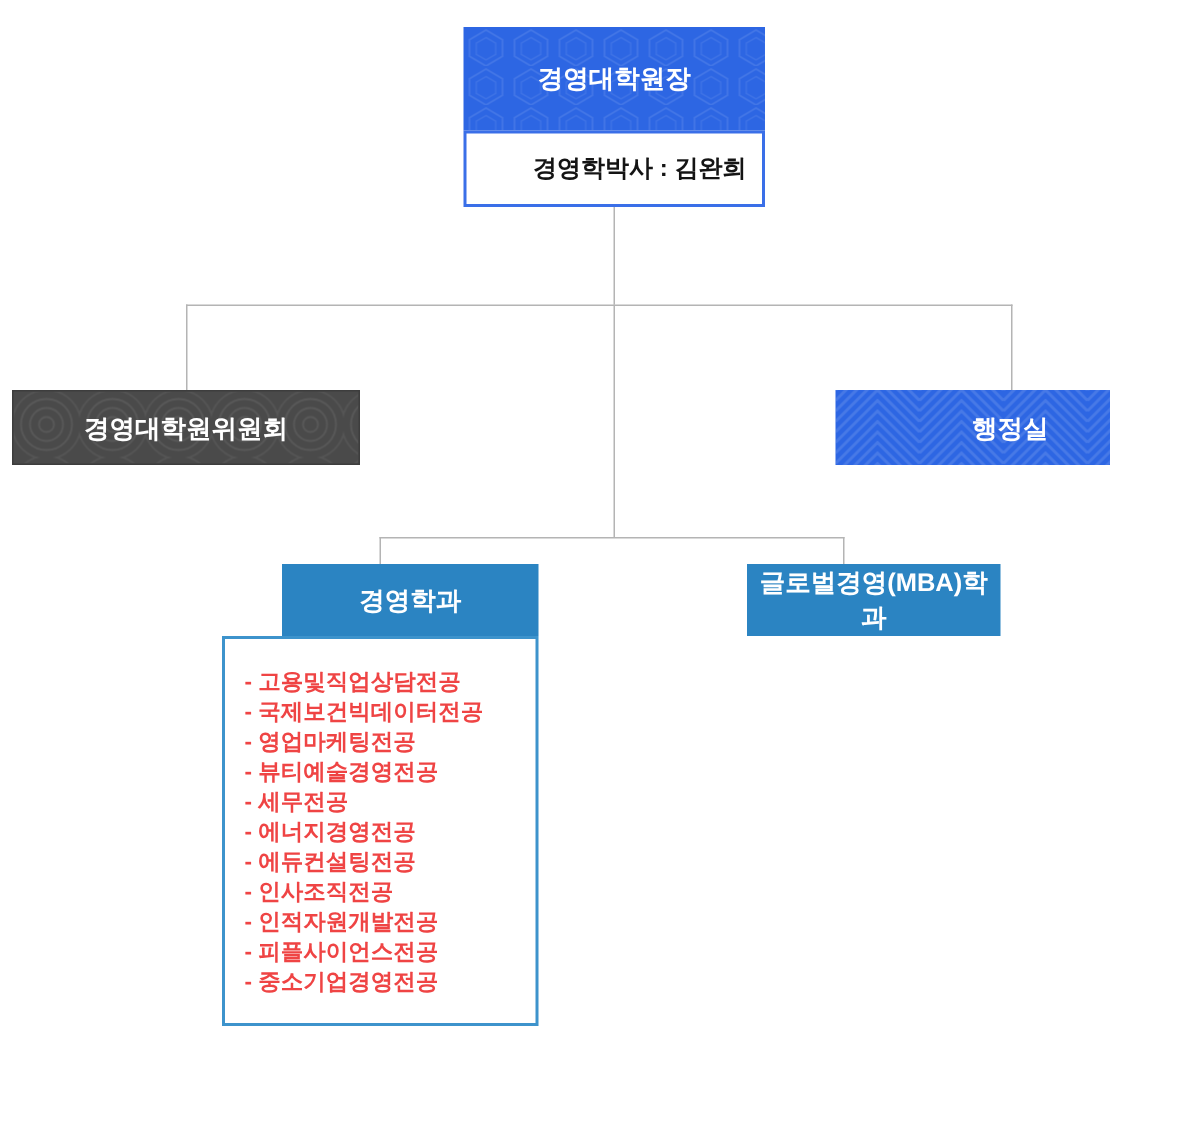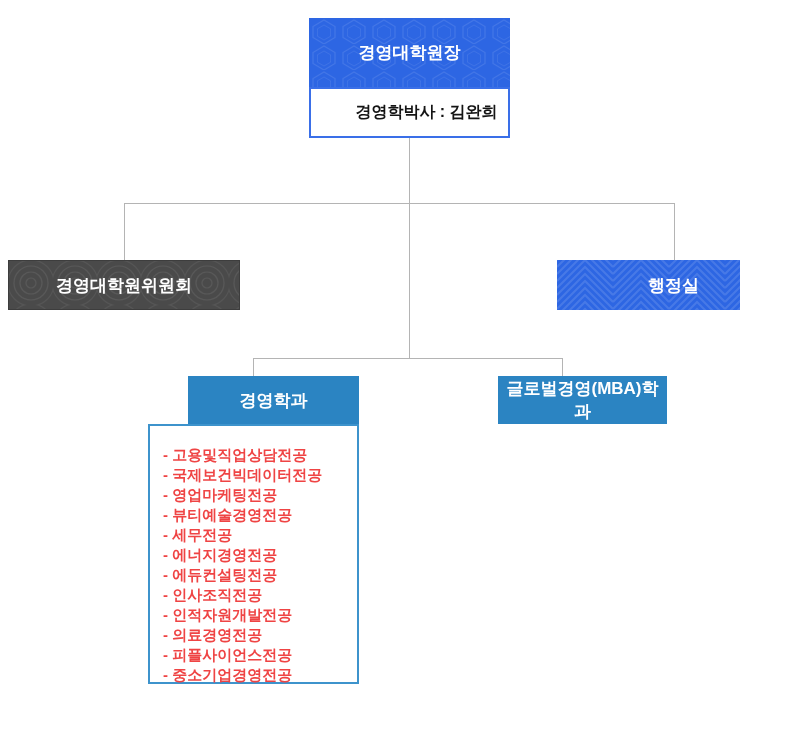--- a/index.html
+++ b/index.html
@@ -204,21 +204,20 @@
 
     <div class="major-item">- 고용및직업상담전공</div>
         <div class="major-item">- 국제보건빅데이터전공</div>
         <div class="major-item">- 영업마케팅전공</div>
         <div class="major-item">- 뷰티예술경영전공</div>
         <div class="major-item">- 세무전공</div>
         <div class="major-item">- 에너지경영전공</div>
         <div class="major-item">- 에듀컨설팅전공</div>
         <div class="major-item">- 인사조직전공</div>
         <div class="major-item">- 인적자원개발전공</div>
-        <div class="major-item">- 의료경영전공</div>
         <div class="major-item">- 피플사이언스전공</div>
         <div class="major-item">- 중소기업경영전공</div>
       </div>
   </div>
 
   <div class="box dept dept-global">
     <div class="dept-header">
       <div class="lbl">글로벌경영(MBA)학과</div>
     </div>
   </div>

